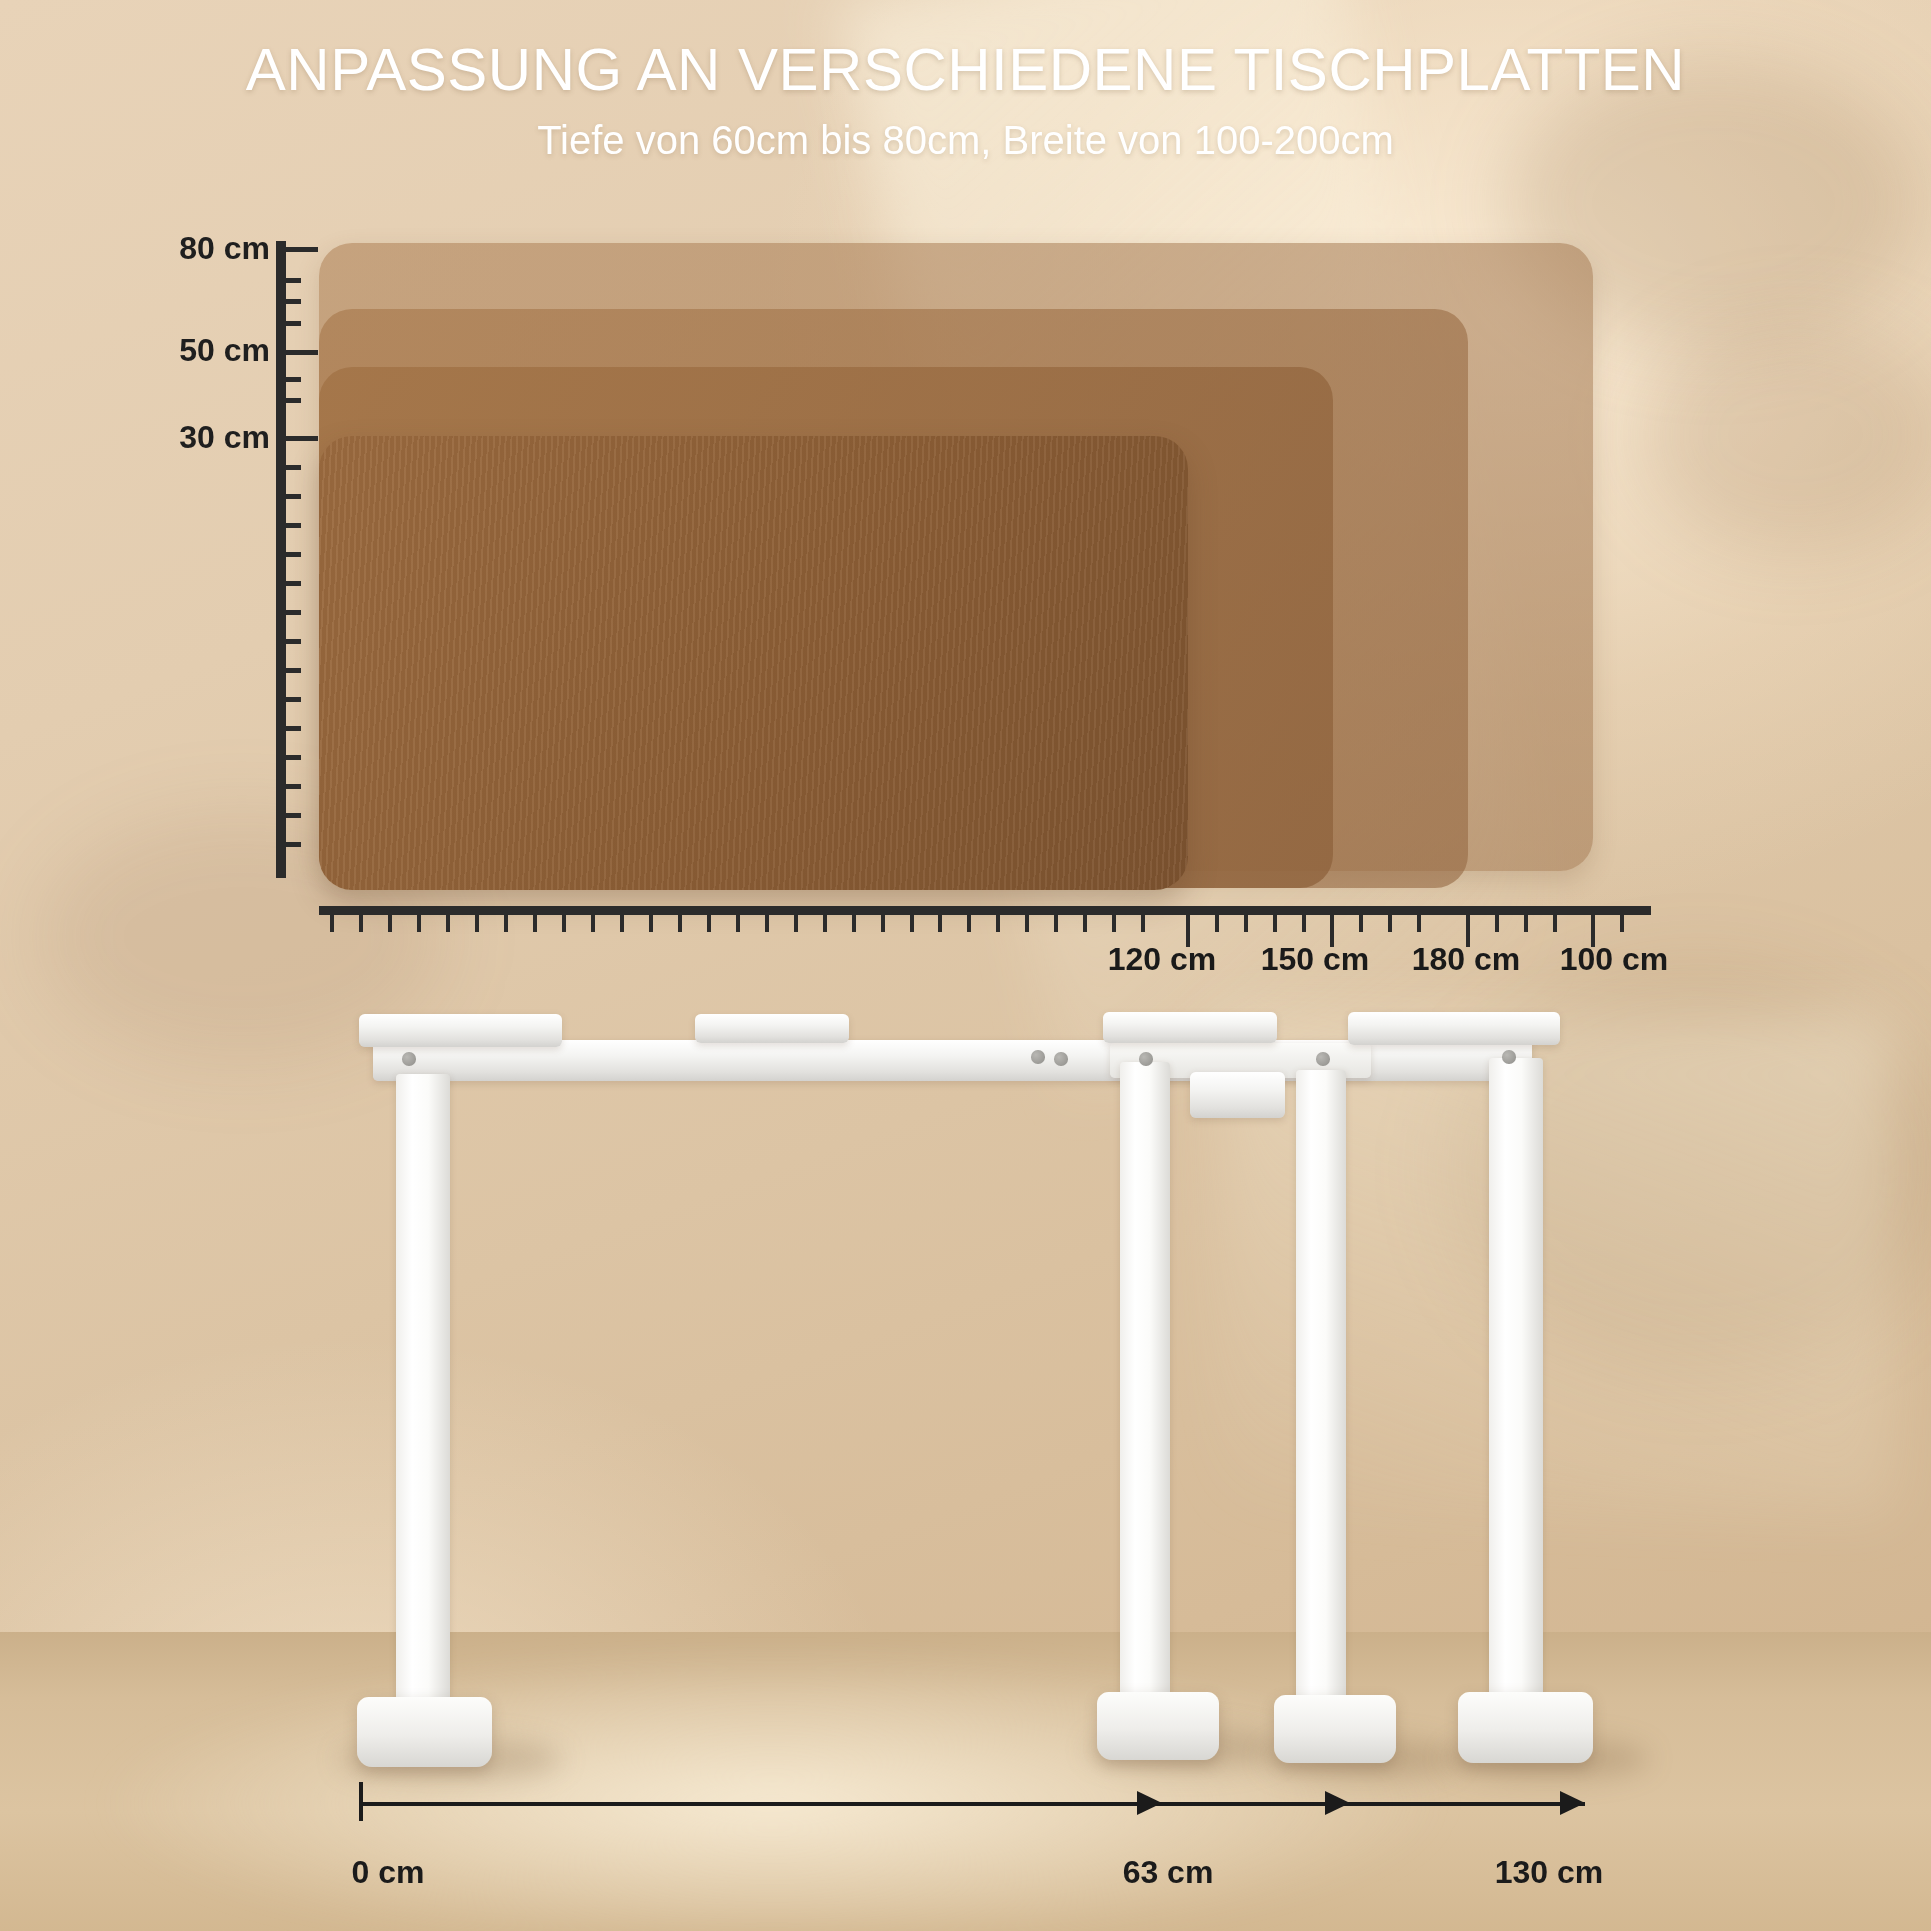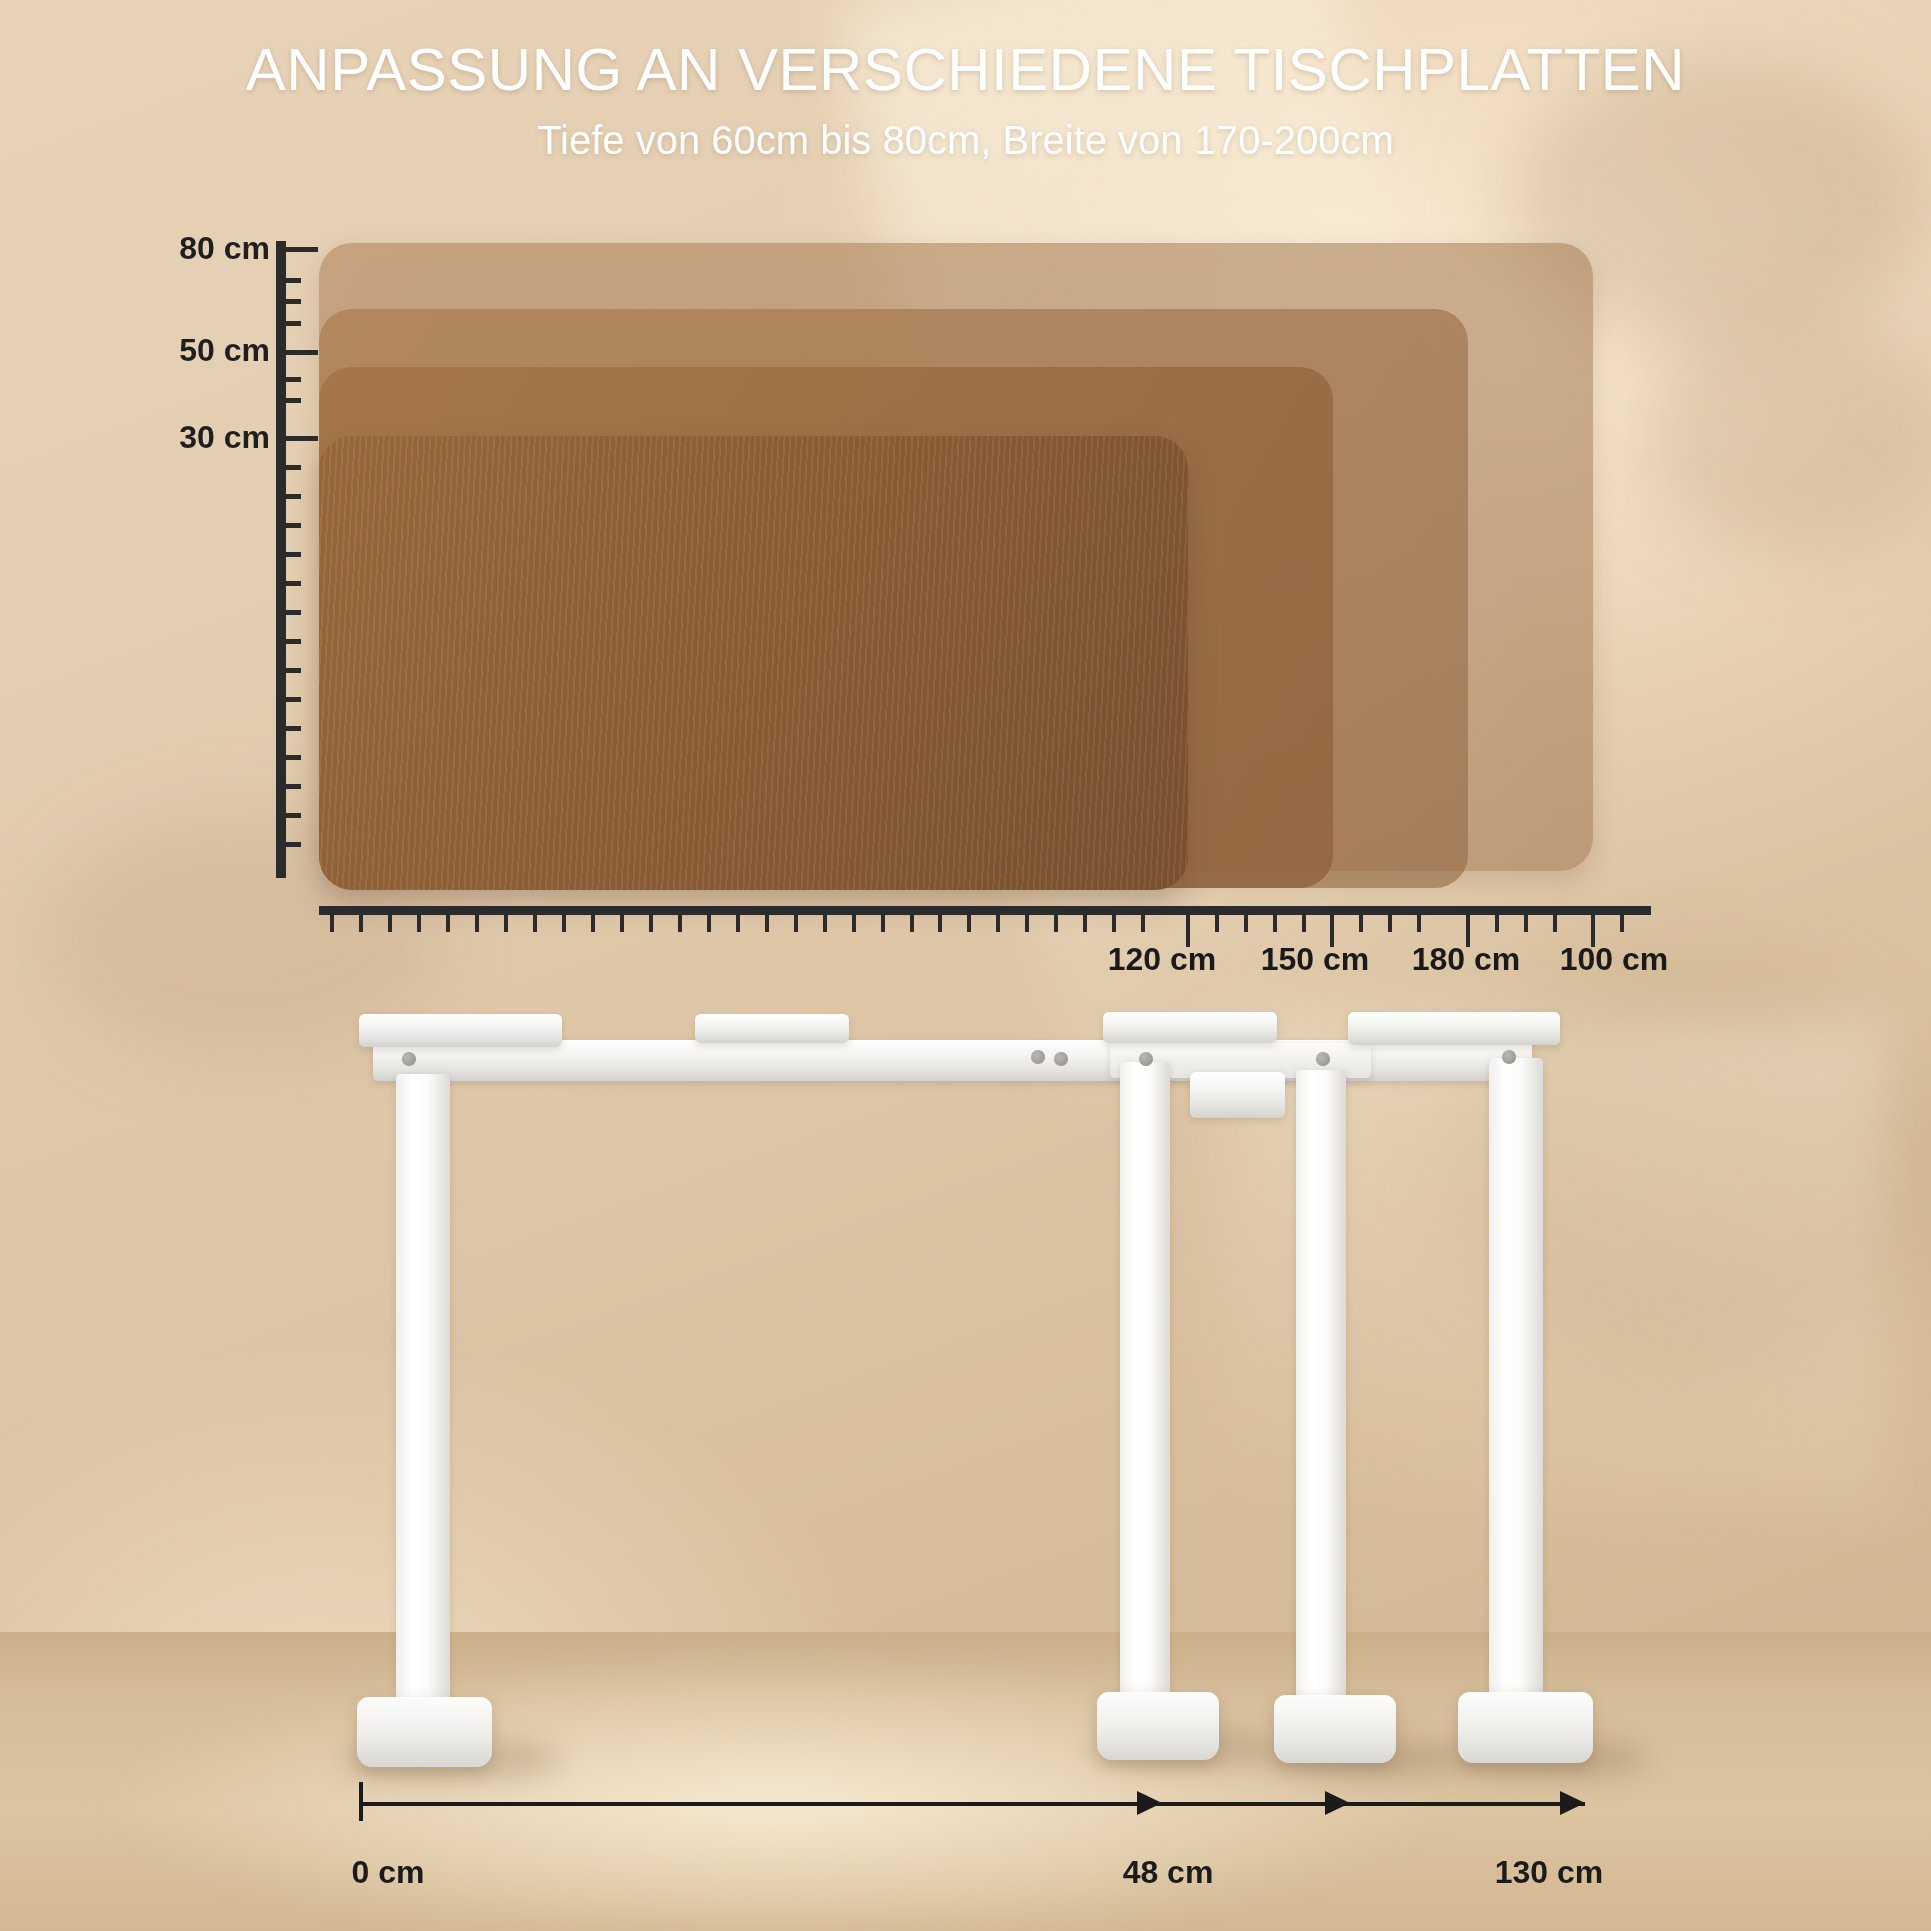--- a/index.html
+++ b/index.html
@@ -242,21 +242,21 @@
   <div class="blotch" style="left:1641px;top:319px;width:309px;height:232px;background:rgba(150,112,74,0.18);"></div>
   <div class="blotch" style="left:39px;top:811px;width:406px;height:251px;background:rgba(150,112,74,0.13);"></div>
   <div class="blotch" style="left:1448px;top:966px;width:502px;height:406px;background:rgba(150,112,74,0.15);"></div>
   <div class="light-beam" style="left:946px;top:-58px;width:502px;height:1110px;background:linear-gradient(150deg, rgba(255,248,230,0.55), rgba(255,248,230,0));transform:rotate(-12deg);"></div>
   <div class="light-beam" style="left:1217px;top:1014px;width:676px;height:502px;background:linear-gradient(200deg, rgba(255,247,226,0.40), rgba(255,247,226,0));"></div>
 
   <div id="floor"></div>
   <div id="floorlight"></div>
 
   <div id="title">ANPASSUNG AN VERSCHIEDENE TISCHPLATTEN</div>
-  <div id="subtitle">Tiefe von 60cm bis 80cm, Breite von 170-200cm</div>
+  <div id="subtitle">Tiefe von 60cm bis 80cm, Breite von 100-200cm</div>
 
   <div class="top t200"></div>
   <div class="top t180"></div>
   <div class="top t150"></div>
   <div class="top t120"></div>
 
 
   <div id="vruler"></div>
   <div class="vtick major" style="top:247px;"></div>
   <div class="vtick major" style="top:350px;"></div>
@@ -372,17 +372,17 @@
     <div class="bolt" style="left:1031px;top:1050px;"></div>
   </div>
 
   <div id="measure-line"></div>
   <div class="mtick" style="left:359px;top:1782px;"></div>
   <div class="arrow" style="left:1137px;top:1791px;"></div>
   <div class="arrow" style="left:1325px;top:1791px;"></div>
   <div class="arrow" style="left:1560px;top:1791px;"></div>
 
   <div class="mlabel" style="left:388px;">0 cm</div>
-  <div class="mlabel" style="left:1168px;">48 cm</div>
+  <div class="mlabel" style="left:1168px;">63 cm</div>
   <div class="mlabel" style="left:1549px;">130 cm</div>
 
 </div>
 
 
 </body></html>

